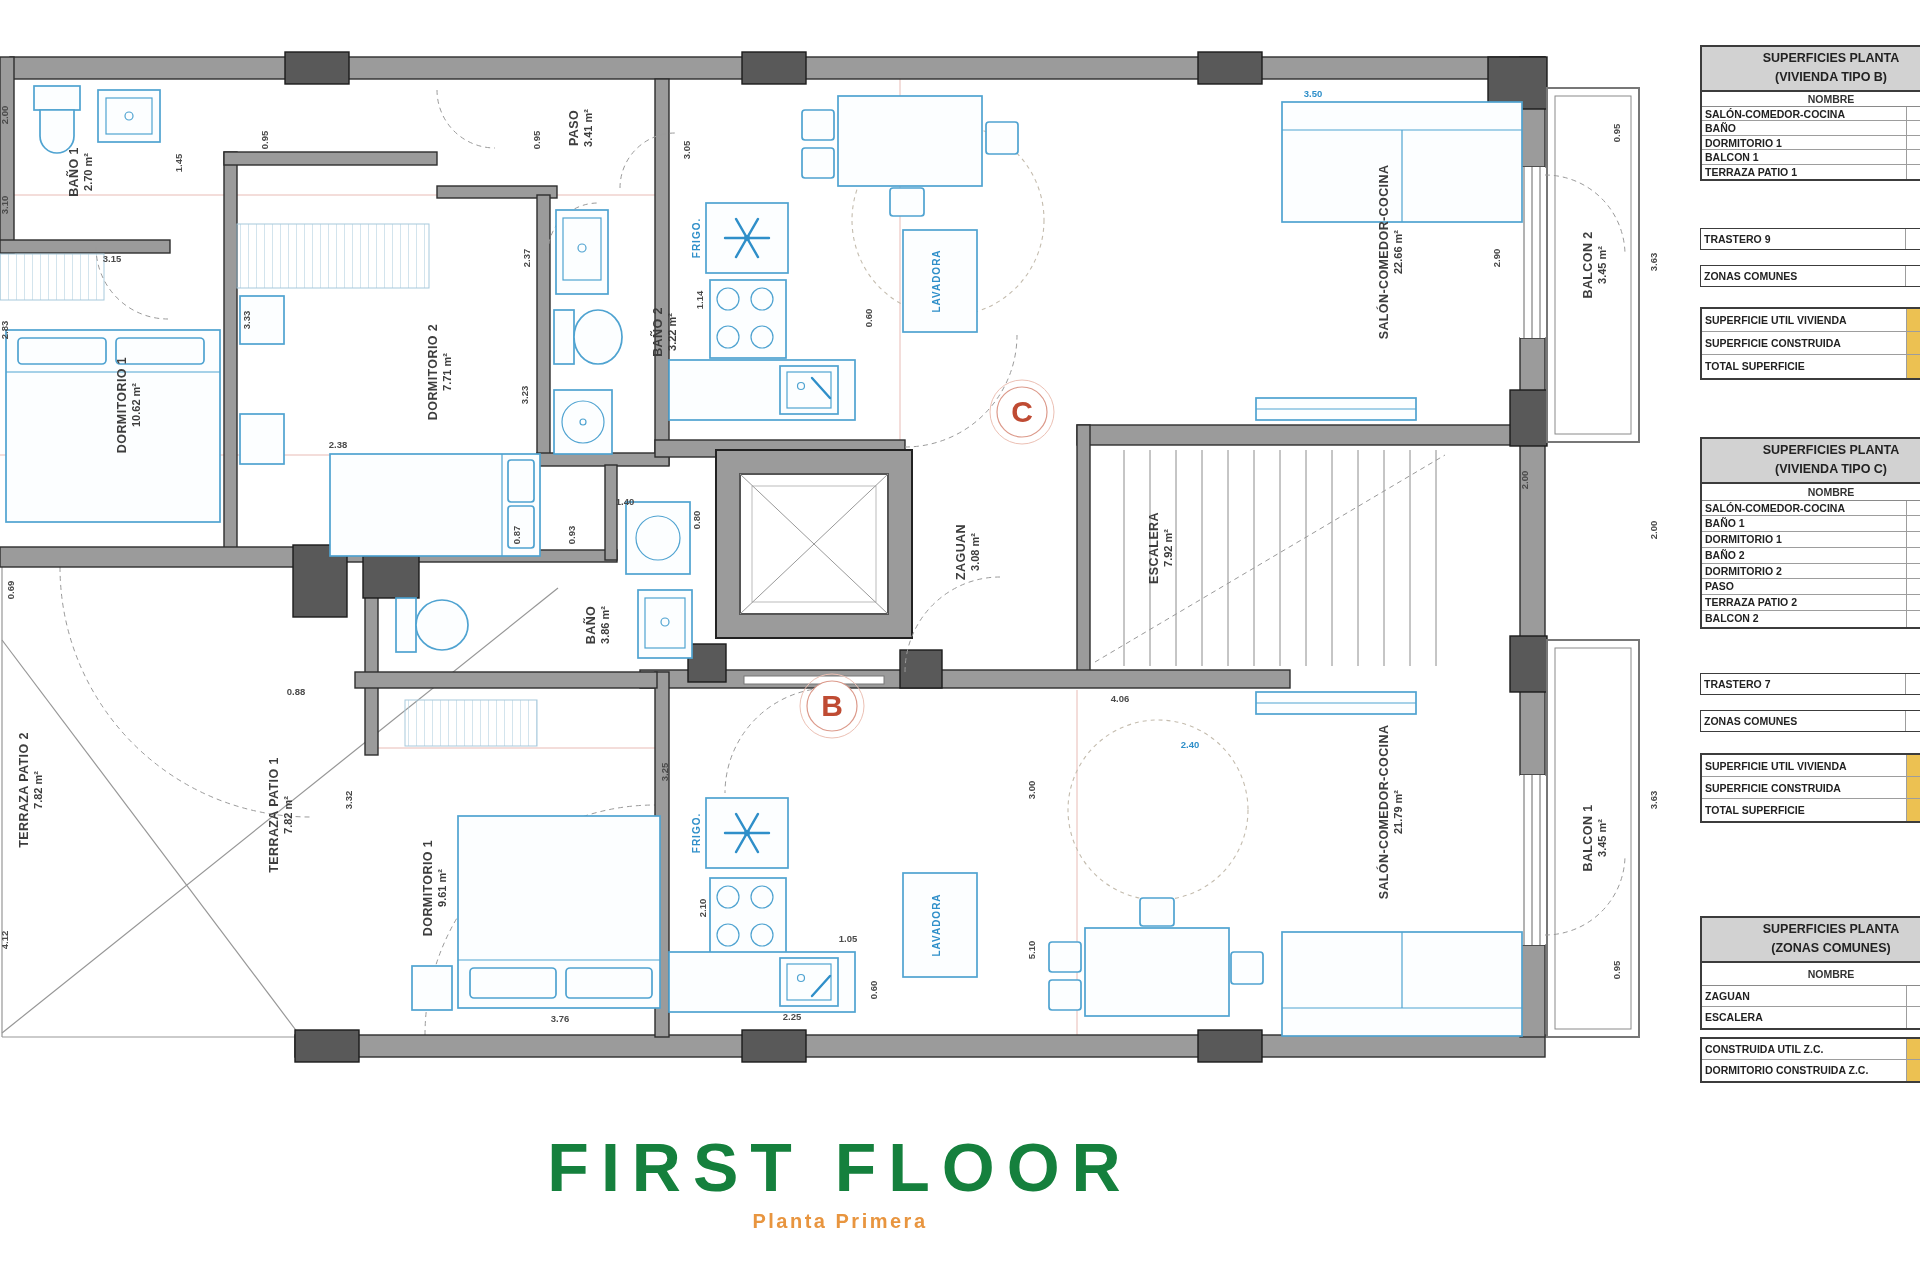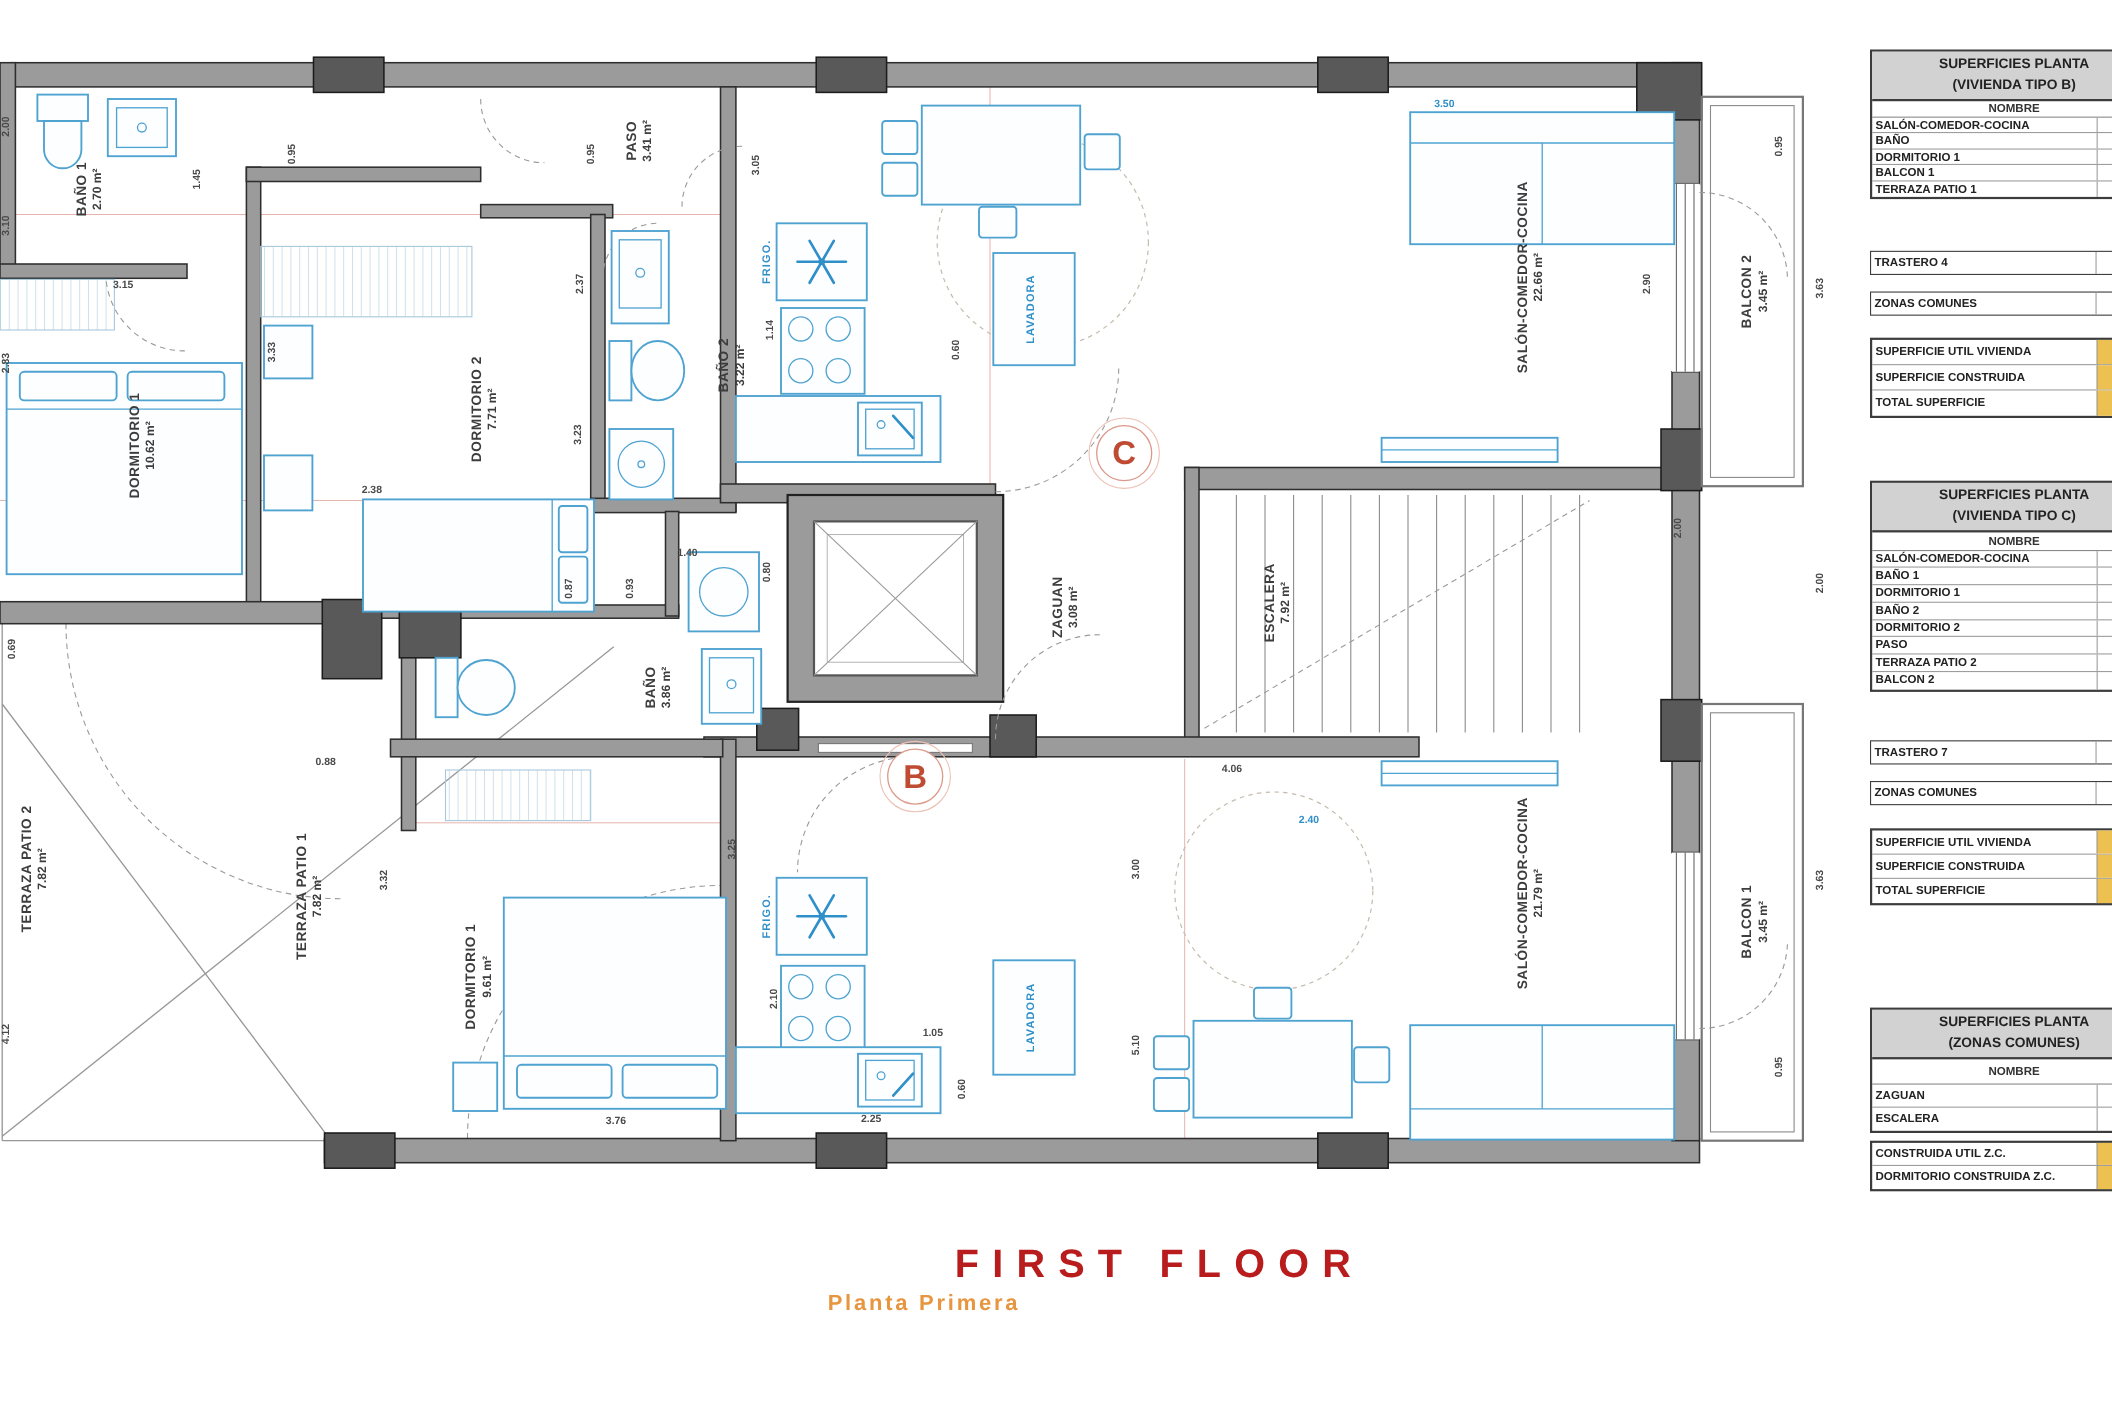--- a/index.html
+++ b/index.html
@@ -38,22 +38,22 @@
   .trow{display:flex;border-bottom:1px solid #9d9d9d;box-sizing:border-box;}
   .trow:last-child{border-bottom:none;}
   .tname{width:204px;padding-left:3px;font-weight:700;font-size:10.5px;color:#222;
          white-space:nowrap;overflow:hidden;box-sizing:border-box;}
   .tval{flex:1;border-left:1px solid #9d9d9d;}
   .sbox{position:absolute;left:0;width:262px;border:1.5px solid #3c3c3c;background:#fff;
         display:flex;box-sizing:border-box;}
   .totals .tval{background:#ecc152;}
   
   #title-block{position:absolute;left:440px;top:1128px;width:800px;text-align:center;}
-  #title-main{font-size:36px;font-weight:600;letter-spacing:12px;color:#b91c1c;
-              font-family:"Liberation Sans",sans-serif;text-align:right;}
+  #title-main{font-size:68px;font-weight:600;letter-spacing:12px;color:#15803d;
+              font-family:"Liberation Sans",sans-serif;}
   #title-sub{font-size:20px;font-weight:700;letter-spacing:2.5px;color:#e8953f;margin-top:4px;}
 </style>
 </head>
 <body>
 
 <svg id="plan" width="1700" height="1080" viewBox="0 0 1700 1080">
   <defs>
     <pattern id="hv" width="8" height="8" patternUnits="userSpaceOnUse">
       <path d="M0,0 V8" stroke="#a7c9dc" stroke-width="1"></path>
     </pattern>
@@ -408,21 +408,21 @@
         <div class="tname">BALCON 1</div>
         <div class="tval"></div>
       </div>
       <div class="trow" style="height: 14.5px; line-height: 14.5px;">
         <div class="tname">TERRAZA PATIO 1</div>
         <div class="tval"></div>
       </div>
     </div>
     <div class="sbox" style="top: 228px;">
       <div class="trow" style="height: 20px; line-height: 20px; width: 100%; border-bottom: none;">
-        <div class="tname">TRASTERO 4</div>
+        <div class="tname">TRASTERO 9</div>
         <div class="tval"></div>
       </div>
     </div>
     <div class="sbox" style="top: 265px;">
       <div class="trow" style="height: 20px; line-height: 20px; width: 100%; border-bottom: none;">
         <div class="tname">ZONAS COMUNES</div>
         <div class="tval"></div>
       </div>
     </div>
     <div class="tbl totals" style="top: 307px;">

